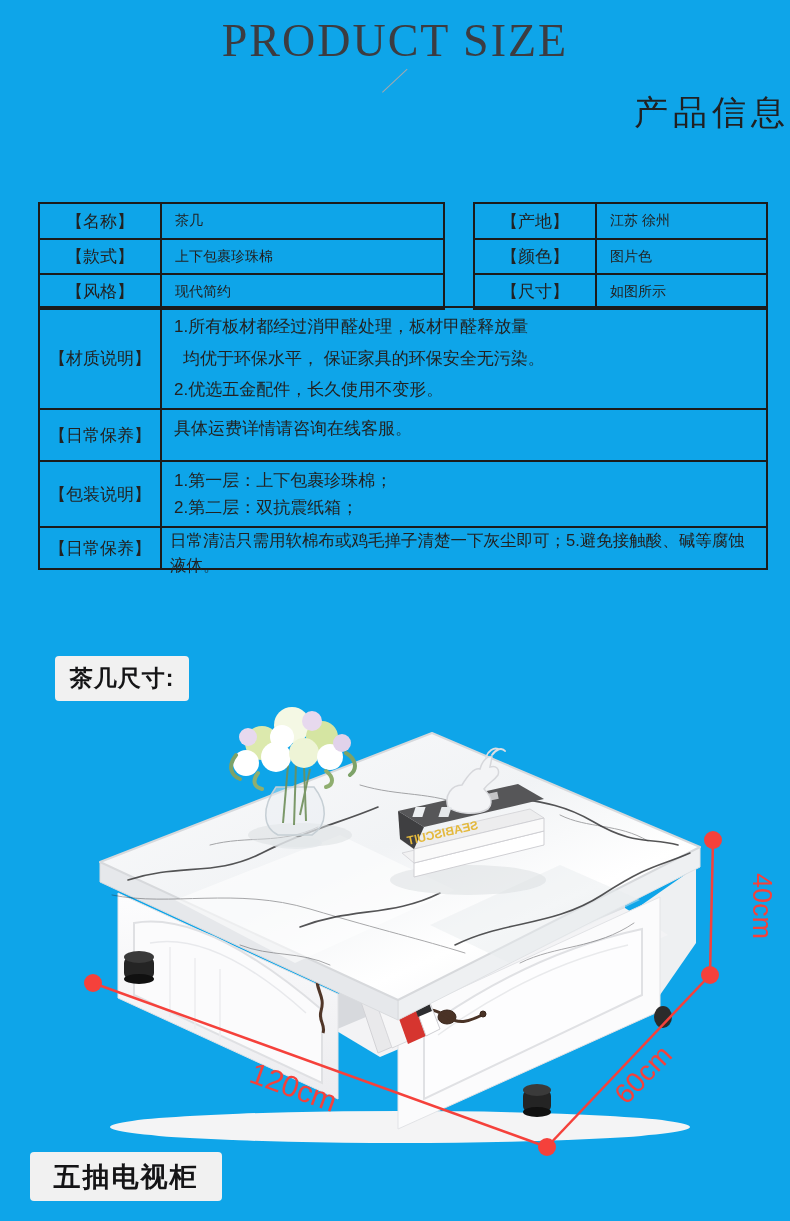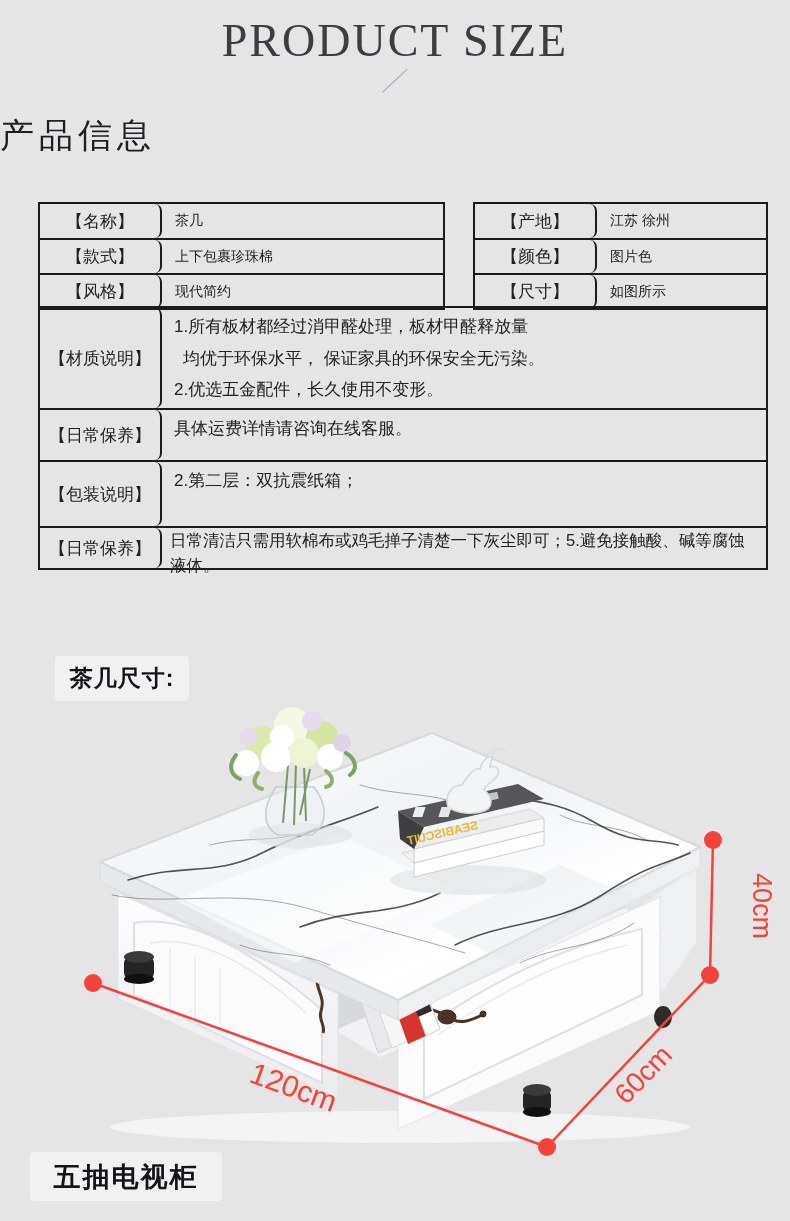--- a/index.html
+++ b/index.html
@@ -1,48 +1,47 @@
 <!DOCTYPE html>
 <html><head>
 <meta charset="utf-8">
 <style>
   * { margin:0; padding:0; box-sizing:border-box; }
   html,body { background:#ffffff; }
   .page {
     position:relative; width:790px; height:1221px; margin:0 auto;
-    background:#e5e5e5; overflow:hidden;
+    background:#0ea5e9; overflow:hidden;
     font-family:"Liberation Sans", sans-serif; color:#2a2a2a;
   }
   
   .title-en {
     position:absolute; top:14px; left:0; width:790px; text-align:center;
     font-family:"Liberation Serif", serif; font-size:46px; font-weight:normal;
     color:#3c3c41; letter-spacing:2px;
   }
   .slash-divider {
     position:absolute; left:382px; top:92px; width:34px; height:0;
     border-top:1px solid #a4a8ad; transform:rotate(-43deg); transform-origin:0 0;
   }
   .title-zh {
-    position:absolute; top:113px; left:0; width:790px; text-align:left;
+    position:absolute; top:90px; left:0; width:790px; text-align:right;
     font-size:34px; font-weight:500; color:#202022; letter-spacing:5px;
   }
   
   .spec-top { position:absolute; left:38px; top:202px; width:730px; display:flex; }
   .tbl { border-collapse:collapse; }
   .tbl-left  { width:407px; margin-right:28px; }
   .tbl-right { width:295px; }
   .srow { display:flex; border:2px solid #1b1b1b; }
   .srow + .srow { margin-top:-2px; }
   .r1 { height:38px; } .r2 { height:37px; } .r3 { height:37px; }
   .cell-label {
     width:122px; border-right:2px solid #1b1b1b; display:flex;
     align-items:center; justify-content:center; font-size:17px; color:#222;
     flex:none;
-    border-radius:7px;
   }
   .cell-value {
     flex:1; display:flex; align-items:center; padding:0 13px;
     font-size:14px; color:#222;
   }
   .spec-full { position:absolute; left:38px; top:306px; width:730px; }
   .frow { display:flex; border:2px solid #1b1b1b; }
   .frow + .frow { margin-top:-2px; }
   .f1 { height:104px; } .f2 { height:54px; } .f3 { height:68px; } .f4 { height:44px; }
   .cell-lines {
@@ -114,20 +113,21 @@
     </div>
     <div class="frow f2">
       <div class="cell-label">【日常保养】</div>
       <div class="cell-lines">
         <div>具体运费详情请咨询在线客服。</div>
       </div>
     </div>
     <div class="frow f3">
       <div class="cell-label">【包装说明】</div>
       <div class="cell-lines">
+        <div>1.第一层：上下包裹珍珠棉；</div>
         <div>2.第二层：双抗震纸箱；</div>
       </div>
     </div>
     <div class="frow f4">
       <div class="cell-label">【日常保养】</div>
       <div class="cell-lines">
         <div>日常清洁只需用软棉布或鸡毛掸子清楚一下灰尘即可；5.避免接触酸、碱等腐蚀液体。</div>
       </div>
     </div>
   </div>

